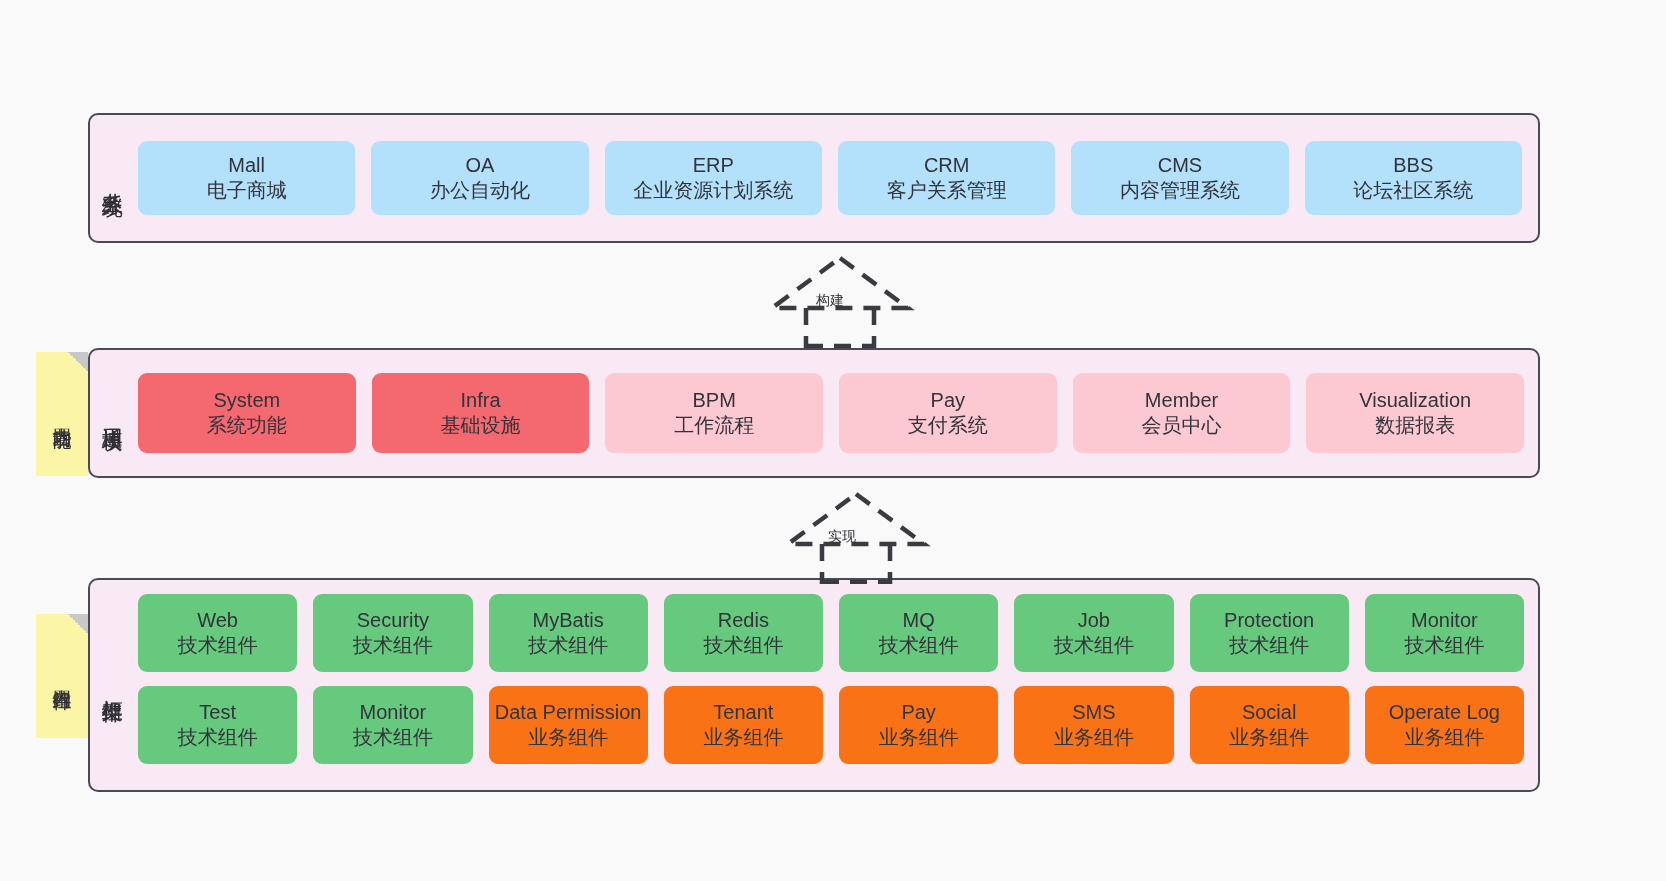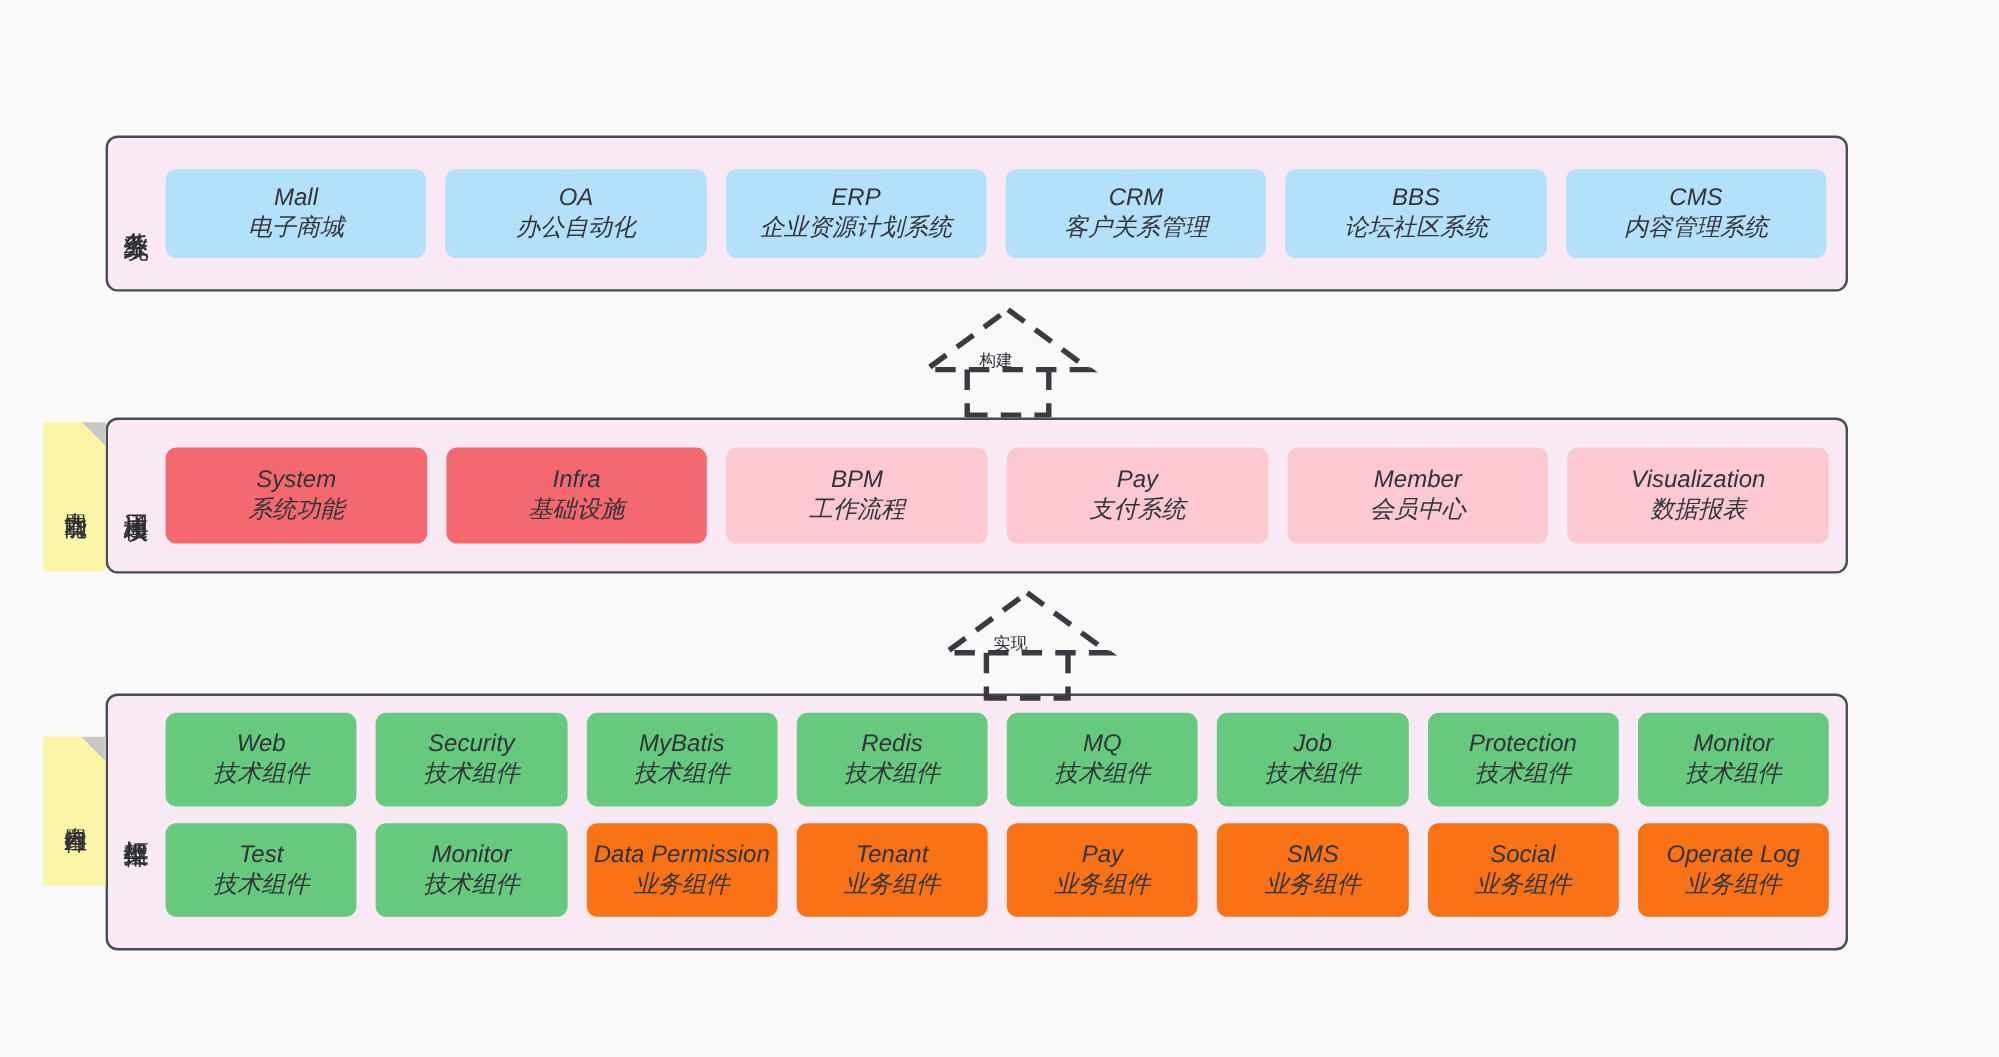--- a/index.html
+++ b/index.html
@@ -46,21 +46,20 @@
     display: flex;
     flex-direction: column;
     justify-content: center;
     gap: 14px;
     padding: 0 14px 0 4px;
   }
   .row {
     display: flex;
     align-items: stretch;
     gap: 16px;
-    font-style: italic;
   }
   .cell {
     flex: 1 1 0;
     box-sizing: border-box;
     border-radius: 9px;
     display: flex;
     flex-direction: column;
     align-items: center;
     justify-content: center;
     text-align: center;
@@ -153,26 +152,26 @@
       </div>
       <div class="cell c-blue">
         <span class="t1">ERP</span>
         <span class="t2">企业资源计划系统</span>
       </div>
       <div class="cell c-blue">
         <span class="t1">CRM</span>
         <span class="t2">客户关系管理</span>
       </div>
       <div class="cell c-blue">
+        <span class="t1">CMS</span>
+        <span class="t2">内容管理系统</span>
+      </div>
+      <div class="cell c-blue">
         <span class="t1">BBS</span>
         <span class="t2">论坛社区系统</span>
-      </div>
-      <div class="cell c-blue">
-        <span class="t1">CMS</span>
-        <span class="t2">内容管理系统</span>
       </div>
     </div>
   </div>
 </div>
 
 <div class="connector" id="connector-build">
   <svg width="200" height="96" viewBox="0 0 200 96">
     <path d="M100 6 L168 56 L32 56 Z" fill="none" stroke="#3a3a40" stroke-width="4.5" stroke-dasharray="17 11" stroke-linecap="butt"></path>
     <path d="M66 56 L66 96 M134 56 L134 96 M66 94 L134 94" fill="none" stroke="#3a3a40" stroke-width="4.5" stroke-dasharray="17 11"></path>
   </svg>

